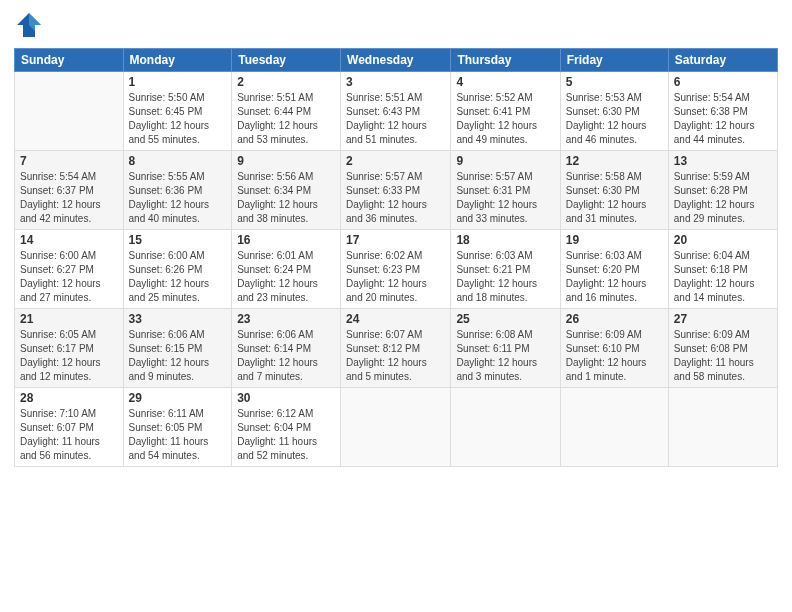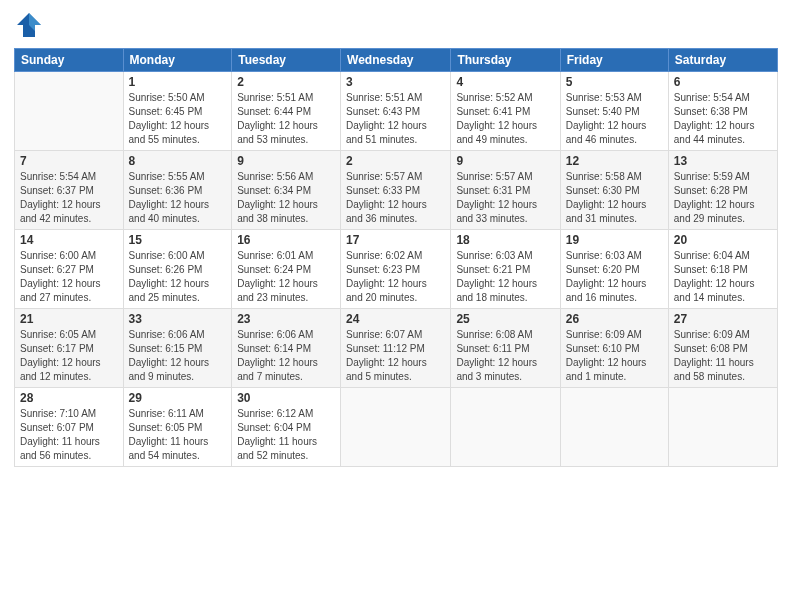--- a/index.html
+++ b/index.html
@@ -156,21 +156,21 @@
           <td>
             <span class="day-num">4</span>
             <div class="day-info">Sunrise: 5:52 AM
 Sunset: 6:41 PM
 Daylight: 12 hours
 and 49 minutes.</div>
           </td>
           <td>
             <span class="day-num">5</span>
             <div class="day-info">Sunrise: 5:53 AM
-Sunset: 5:40 PM
+Sunset: 6:30 PM
 Daylight: 12 hours
 and 46 minutes.</div>
           </td>
           <td>
             <span class="day-num">6</span>
             <div class="day-info">Sunrise: 5:54 AM
 Sunset: 6:38 PM
 Daylight: 12 hours
 and 44 minutes.</div>
           </td>
@@ -295,21 +295,21 @@
           <td>
             <span class="day-num">23</span>
             <div class="day-info">Sunrise: 6:06 AM
 Sunset: 6:14 PM
 Daylight: 12 hours
 and 7 minutes.</div>
           </td>
           <td>
             <span class="day-num">24</span>
             <div class="day-info">Sunrise: 6:07 AM
-Sunset: 11:12 PM
+Sunset: 8:12 PM
 Daylight: 12 hours
 and 5 minutes.</div>
           </td>
           <td>
             <span class="day-num">25</span>
             <div class="day-info">Sunrise: 6:08 AM
 Sunset: 6:11 PM
 Daylight: 12 hours
 and 3 minutes.</div>
           </td>

